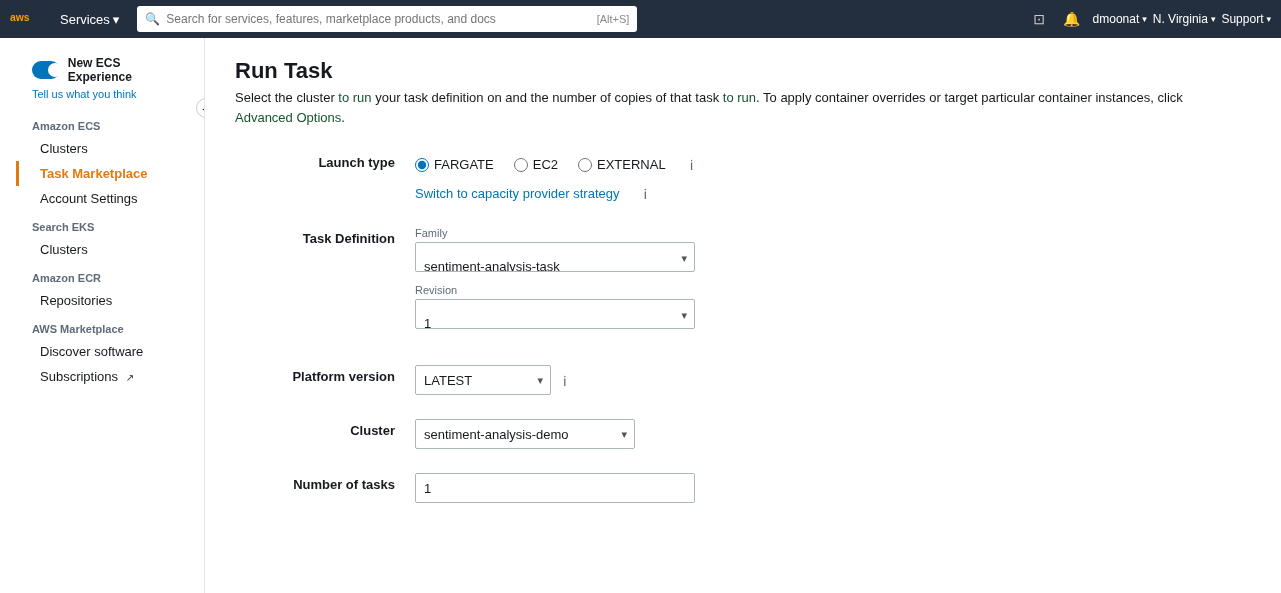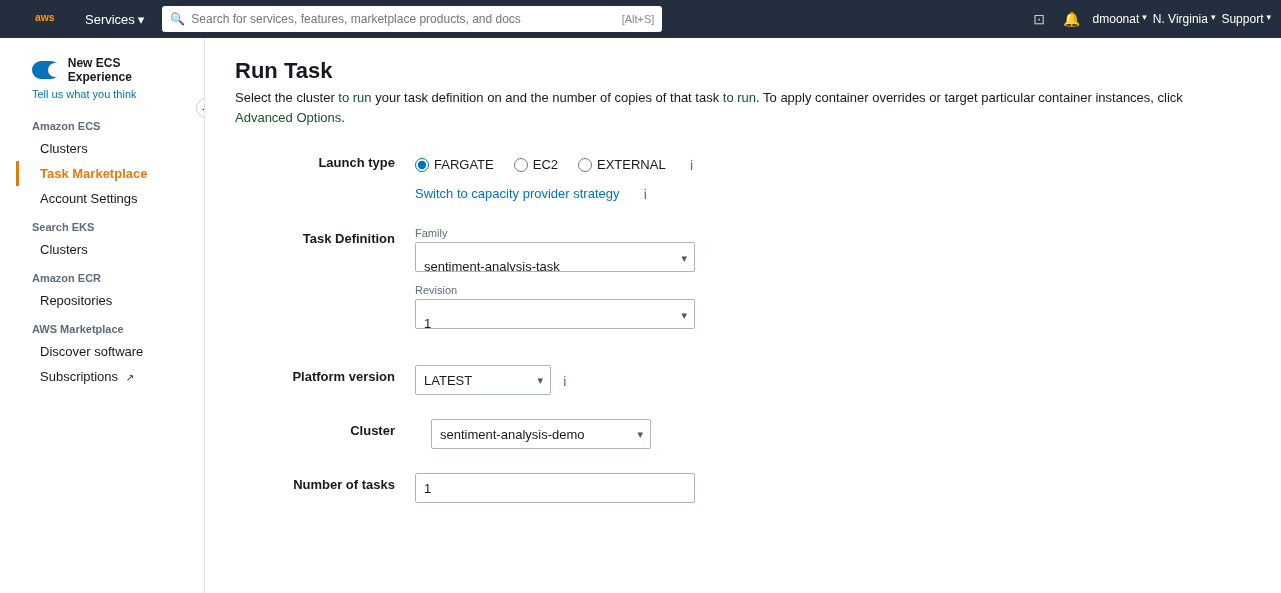--- a/index.html
+++ b/index.html
@@ -14,21 +14,20 @@
       padding: 0 10px;
       gap: 10px;
       position: fixed;
       top: 0; left: 0; right: 0;
       z-index: 100;
     }
     .aws-logo {
       display: flex;
       align-items: flex-start;
       gap: 4px;
-      margin-left: 25px;
     }
     .aws-logo-icon {
       width: 32px;
       height: 20px;
     }
     .nav-services-btn {
       color: #fff;
       background: none;
       border: none;
       cursor: pointer;
@@ -72,21 +71,21 @@
       padding: 4px 6px;
       font-size: 14px;
     }
     .nav-user-btn {
       background: none;
       border: none;
       color: #fff;
       cursor: pointer;
       font-size: 12px;
       display: flex;
-      align-items: flex-start;
+      align-items: center;
       gap: 3px;
     }
     .chevron { font-size: 9px; }
 
     
     .layout {
       display: flex;
       margin-top: 38px;
       height: calc(100vh - 38px);
     }
@@ -310,21 +309,20 @@
       appearance: none;
       cursor: pointer;
       outline: none;
       position: relative;
     }
 
     
     .cluster-select-wrapper {
       position: relative;
       display: inline-block;
-      margin-left: 16px;
     }
     .cluster-select {
       width: 220px;
       height: 30px;
       border: 1px solid #aab7b8;
       border-radius: 2px;
       background: #fff;
       padding: 0 28px 0 8px;
       font-size: 13px;
       color: #16191f;

